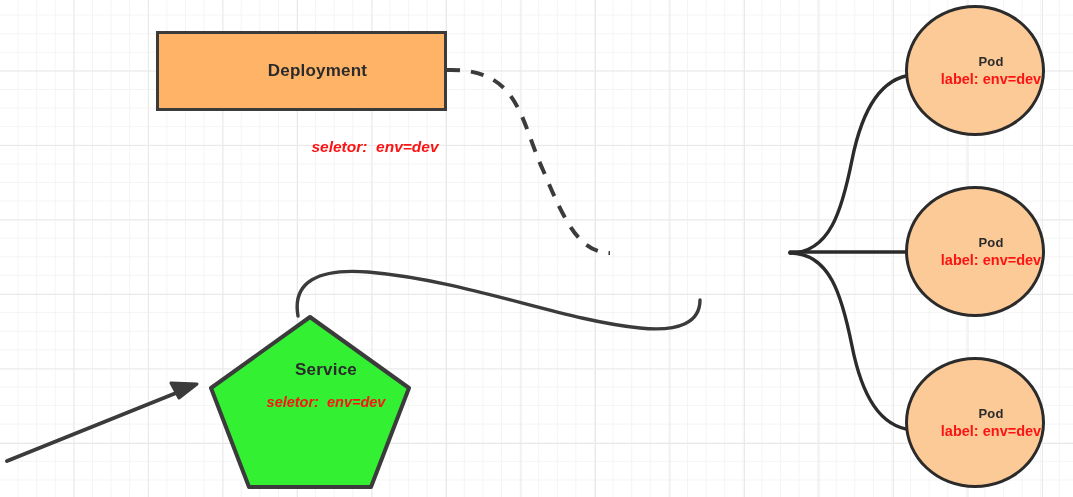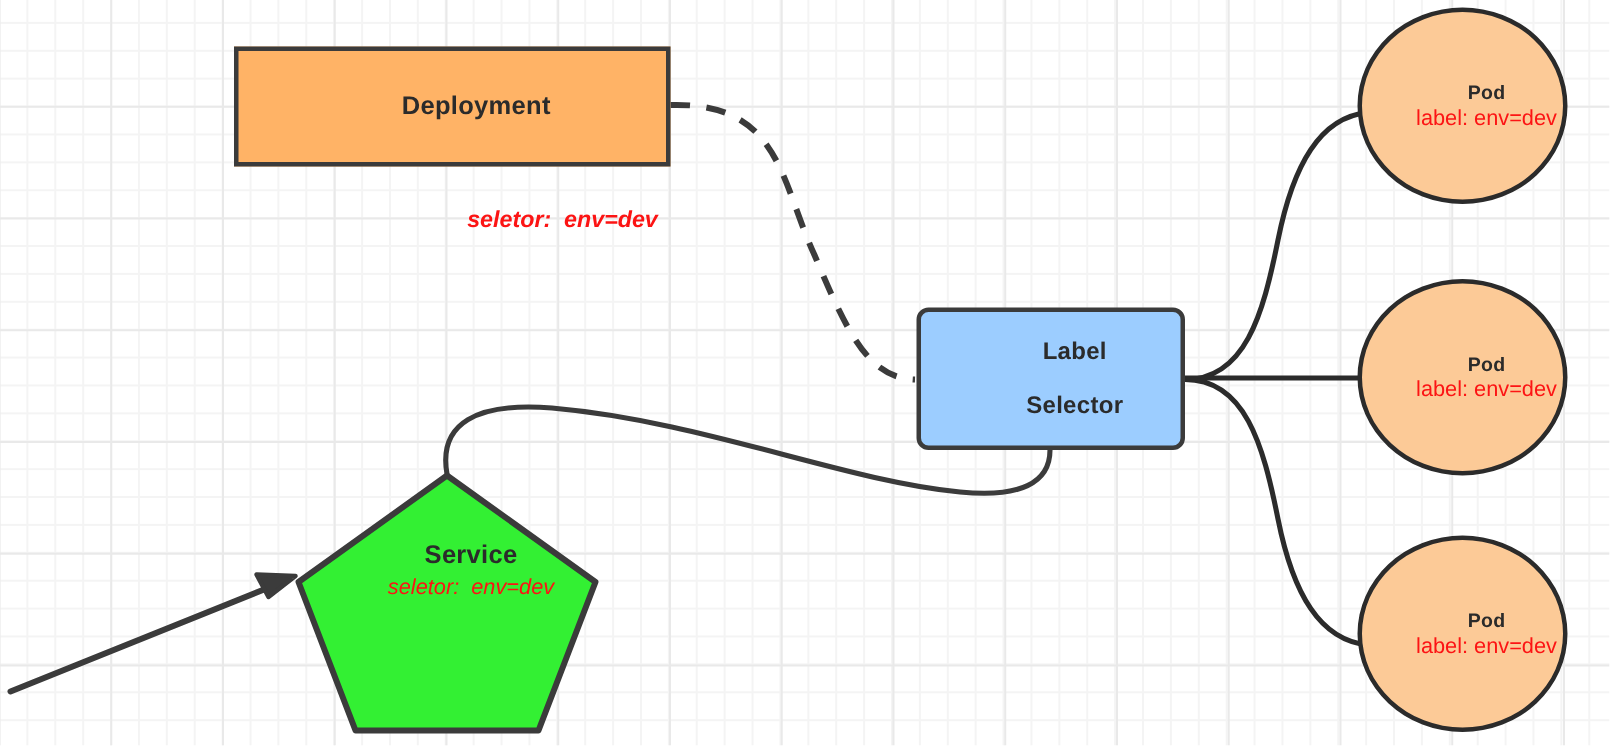--- a/index.html
+++ b/index.html
@@ -43,21 +43,21 @@
     align-items: center;
     justify-content: center;
     padding-left: 32px;
   }
   .node-title {
     font-weight: bold;
     color: #2b2b2b;
     letter-spacing: .2px;
   }
   .node-sub {
-    font-weight: normal;
+    font-weight: bold;
     color: #fc1414;
     text-align: center;
   }
 
   
   #deployment {
     left: 156px;
     top: 31px;
     width: 291px;
     height: 80px;
@@ -88,27 +88,27 @@
     height: 95px;
     background: #9ccdff;
     border: 3px solid #3b3b3b;
     border-radius: 8px;
     gap: 18px;
   }
   #label-selector .node-title { font-size: 16px; }
 
   
   #service {
-    left: 196px;
+    left: 208px;
     top: 314px;
     width: 204px;
     height: 176px;
     justify-content: flex-start;
     padding-top: 46px;
-    gap: 4px;
+    gap: 14px;
   }
   #service .pent-fill {
     position: absolute;
     left: 0; top: 0;
     width: 100%; height: 100%;
   }
   #service .node-title {
     font-size: 17px;
     position: relative;
     z-index: 2;
@@ -159,24 +159,20 @@
       <polygon points="197,384 171,383 179,398" fill="#3b3b3b" stroke="#3b3b3b" stroke-width="3" stroke-linejoin="round"></polygon>
     </g>
   </svg>
 
   <div class="node" id="deployment">
     <span class="node-title">Deployment</span>
   </div>
 
   <div id="deployment-selector">seletor:  env=dev</div>
 
-  <div class="node" id="label-selector">
-    <span class="node-title">Label</span>
-    <span class="node-title">Selector</span>
-  </div>
 
   <div class="node" id="service">
     <svg class="pent-fill" viewBox="0 0 204 176" preserveAspectRatio="none" xmlns="http://www.w3.org/2000/svg">
       <polygon points="102,3 201,74 163,173 41,173 3,74" fill="#33f033" stroke="#3b3b3b" stroke-width="4" stroke-linejoin="round"></polygon>
     </svg>
     <span class="node-title">Service</span>
     <span class="node-sub">seletor:  env=dev</span>
   </div>
 
   <div class="node pod" id="pod-1">

